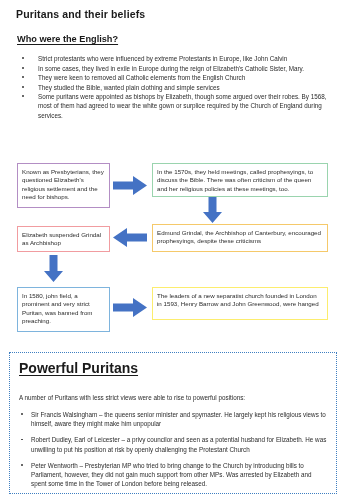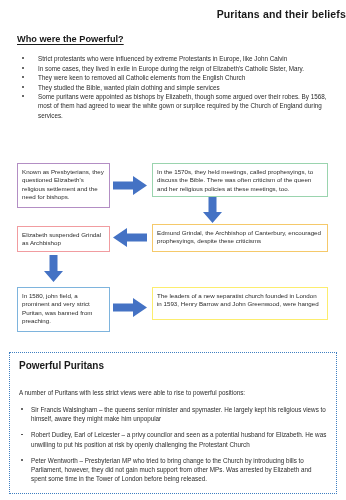--- a/index.html
+++ b/index.html
@@ -18,21 +18,21 @@
   .page {
     position: relative;
     width: 346px;
     height: 500px;
     box-sizing: border-box;
     padding: 0;
   }
 
   
   .doc-title {
-    text-align: right;
+    text-align: left;
     font-size: 10.5px;
     font-weight: bold;
     letter-spacing: 0.15px;
     margin: 8px 0 0 16px;
     color: #1a1a1a;
   }
 
   
   .section-heading {
     font-size: 9.2px;
@@ -164,22 +164,23 @@
     left: 9px;
     top: 344px;
     width: 328px;
     height: 142px;
     box-sizing: border-box;
     border: 1.4px dotted #3f7fc1;
     background: #ffffff;
     padding: 6px 9px 4px 9px;
   }
   .panel-heading {
-    font-size: 10px;
+    font-size: 14px;
     font-weight: bold;
+    text-decoration: underline;
     text-underline-offset: 2px;
     color: #1a1a1a;
     margin: 1px 0 17px 0;
   }
   .panel-intro {
     font-size: 6.3px;
     line-height: 9px;
     color: #2b2b2b;
     margin: 10px 0 0 0;
   }
@@ -206,21 +207,21 @@
     border-radius: 50%;
   }
 </style>
 </head>
 <body>
 
 <div class="page">
 
   <div class="doc-title">Puritans and their beliefs</div>
 
-  <div class="section-heading heading-who">Who were the Powerful?</div>
+  <div class="section-heading heading-who">Who were the English?</div>
 
   <ul class="bullets">
     <li><span class="dot"></span><span>Strict protestants who were influenced by extreme Protestants in Europe, like John Calvin</span></li>
     <li><span class="dot"></span><span>In some cases, they lived in exile in Europe during the reign of Elizabeth's Catholic Sister, Mary.</span></li>
     <li><span class="dot"></span><span>They were keen to removed all Catholic elements from the English Church</span></li>
     <li><span class="dot"></span><span>They studied the Bible, wanted plain clothing and simple services</span></li>
     <li><span class="dot"></span><span>Some puritans were appointed as bishops by Elizabeth, though some argued over their robes. By 1568, most of them had agreed to wear the white gown or surplice required by the Church of England during services.</span></li>
   </ul>
 
 

